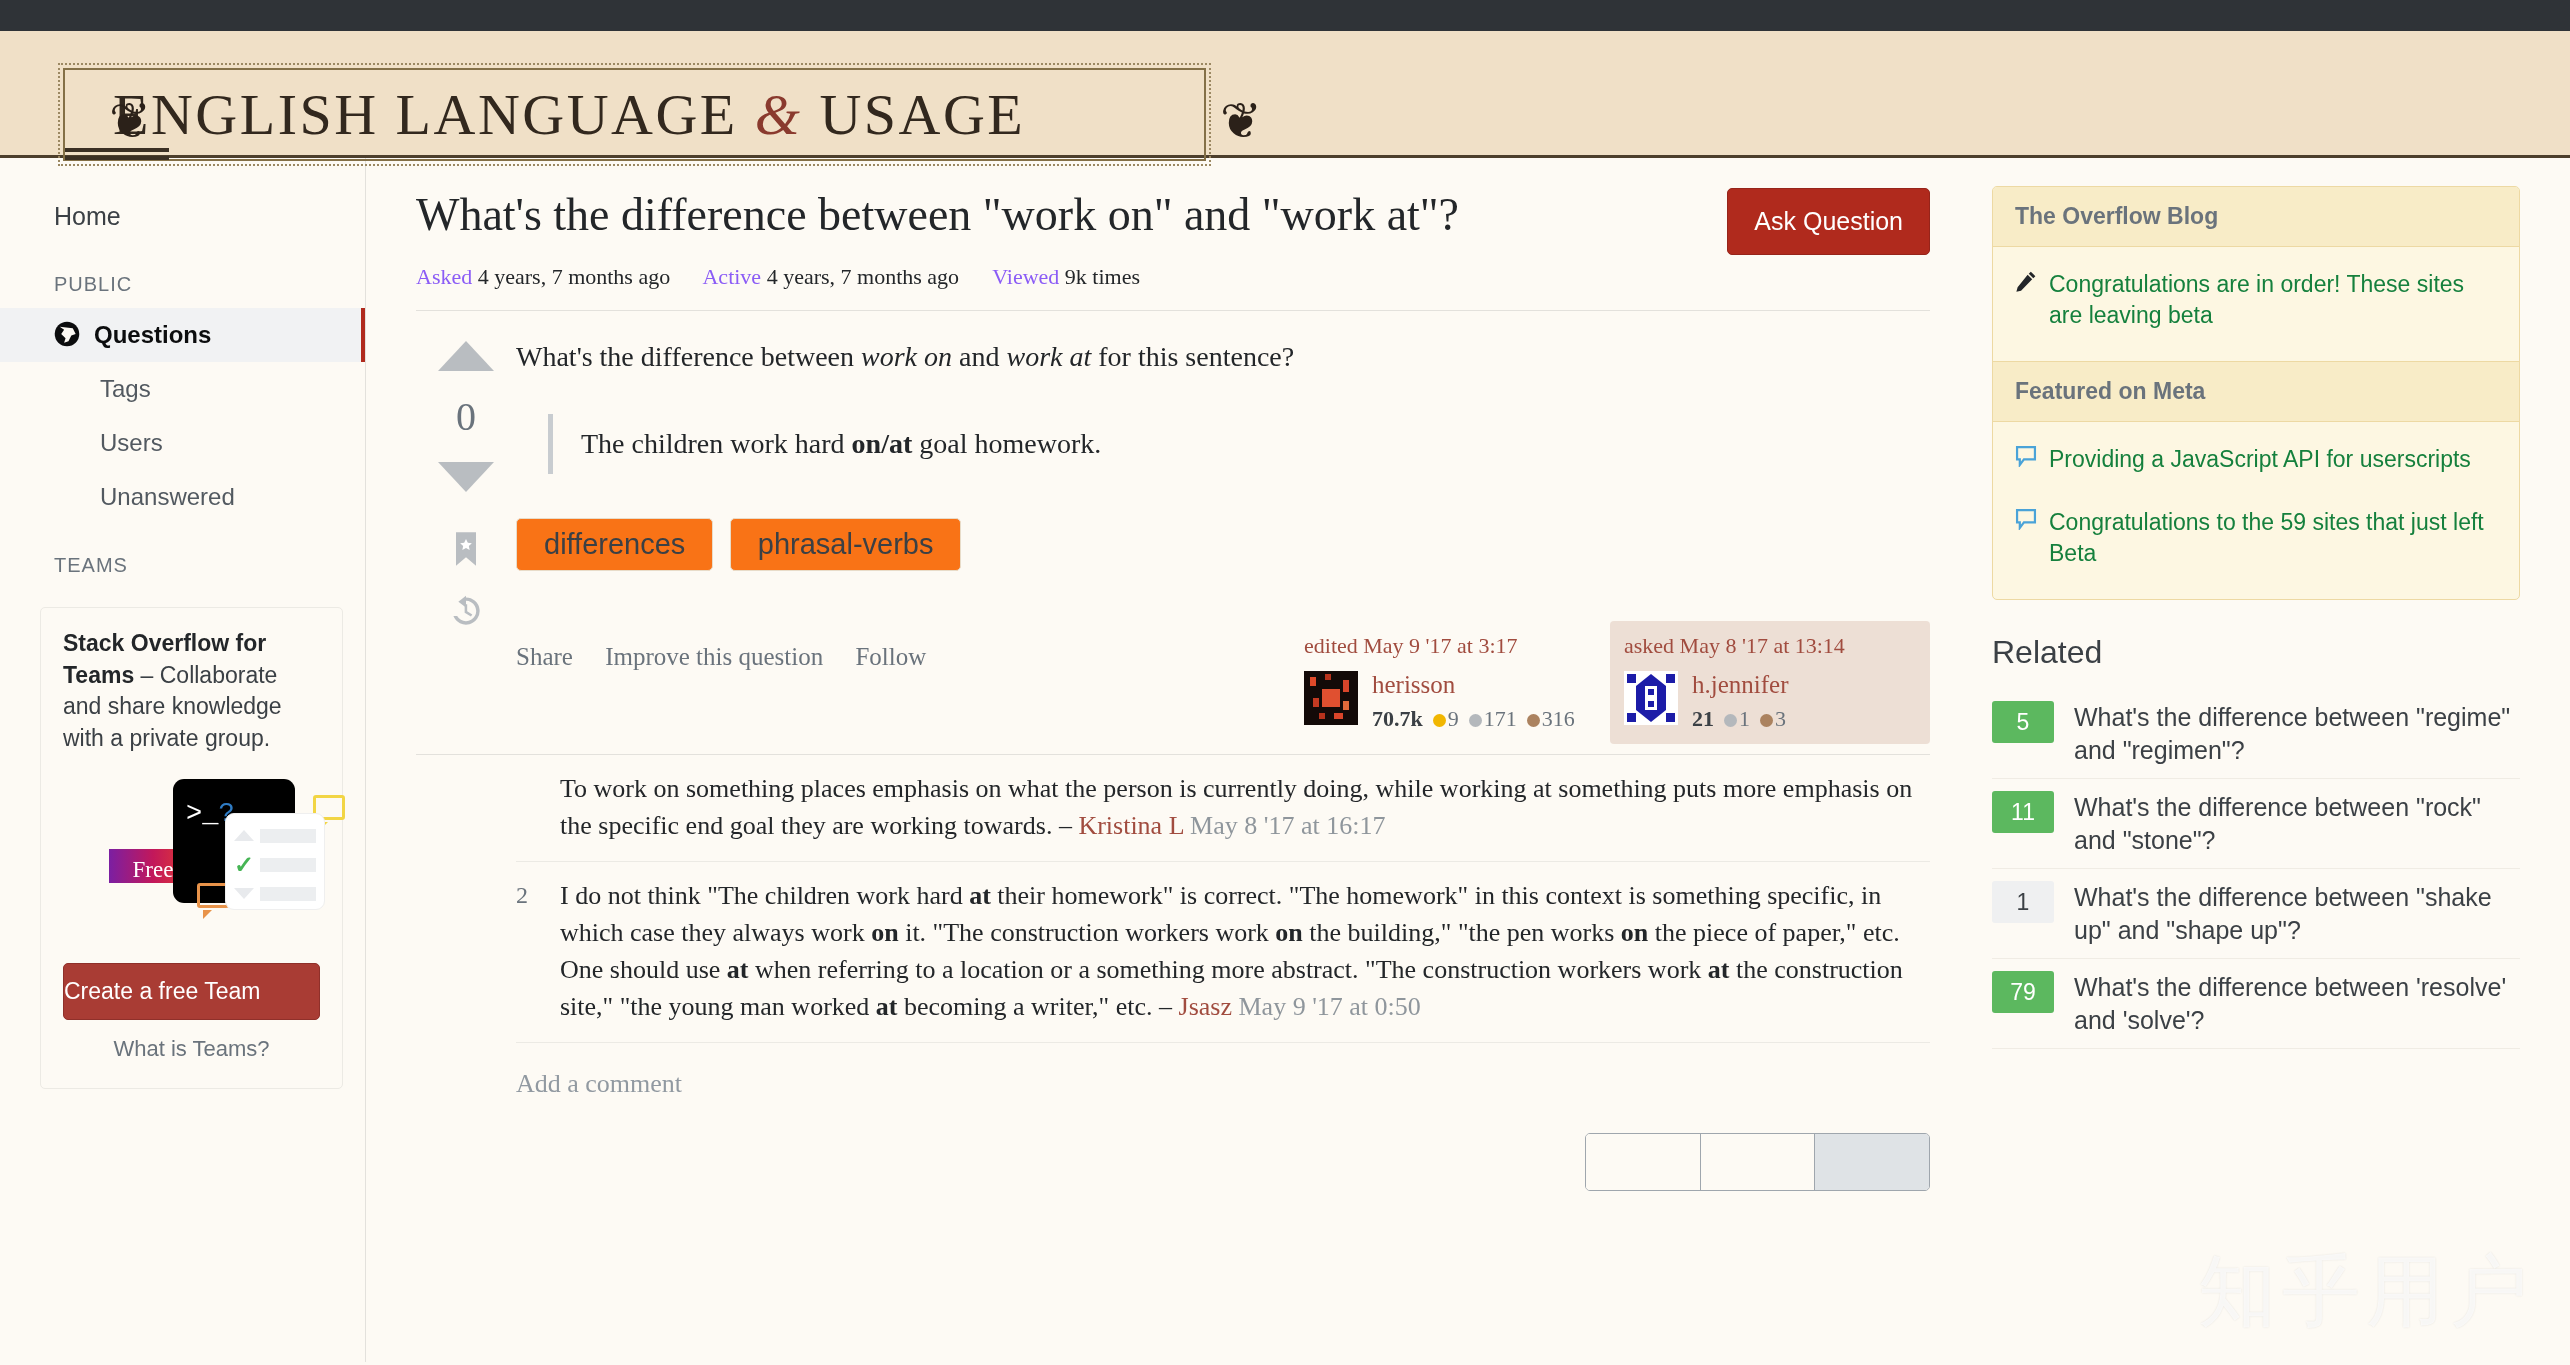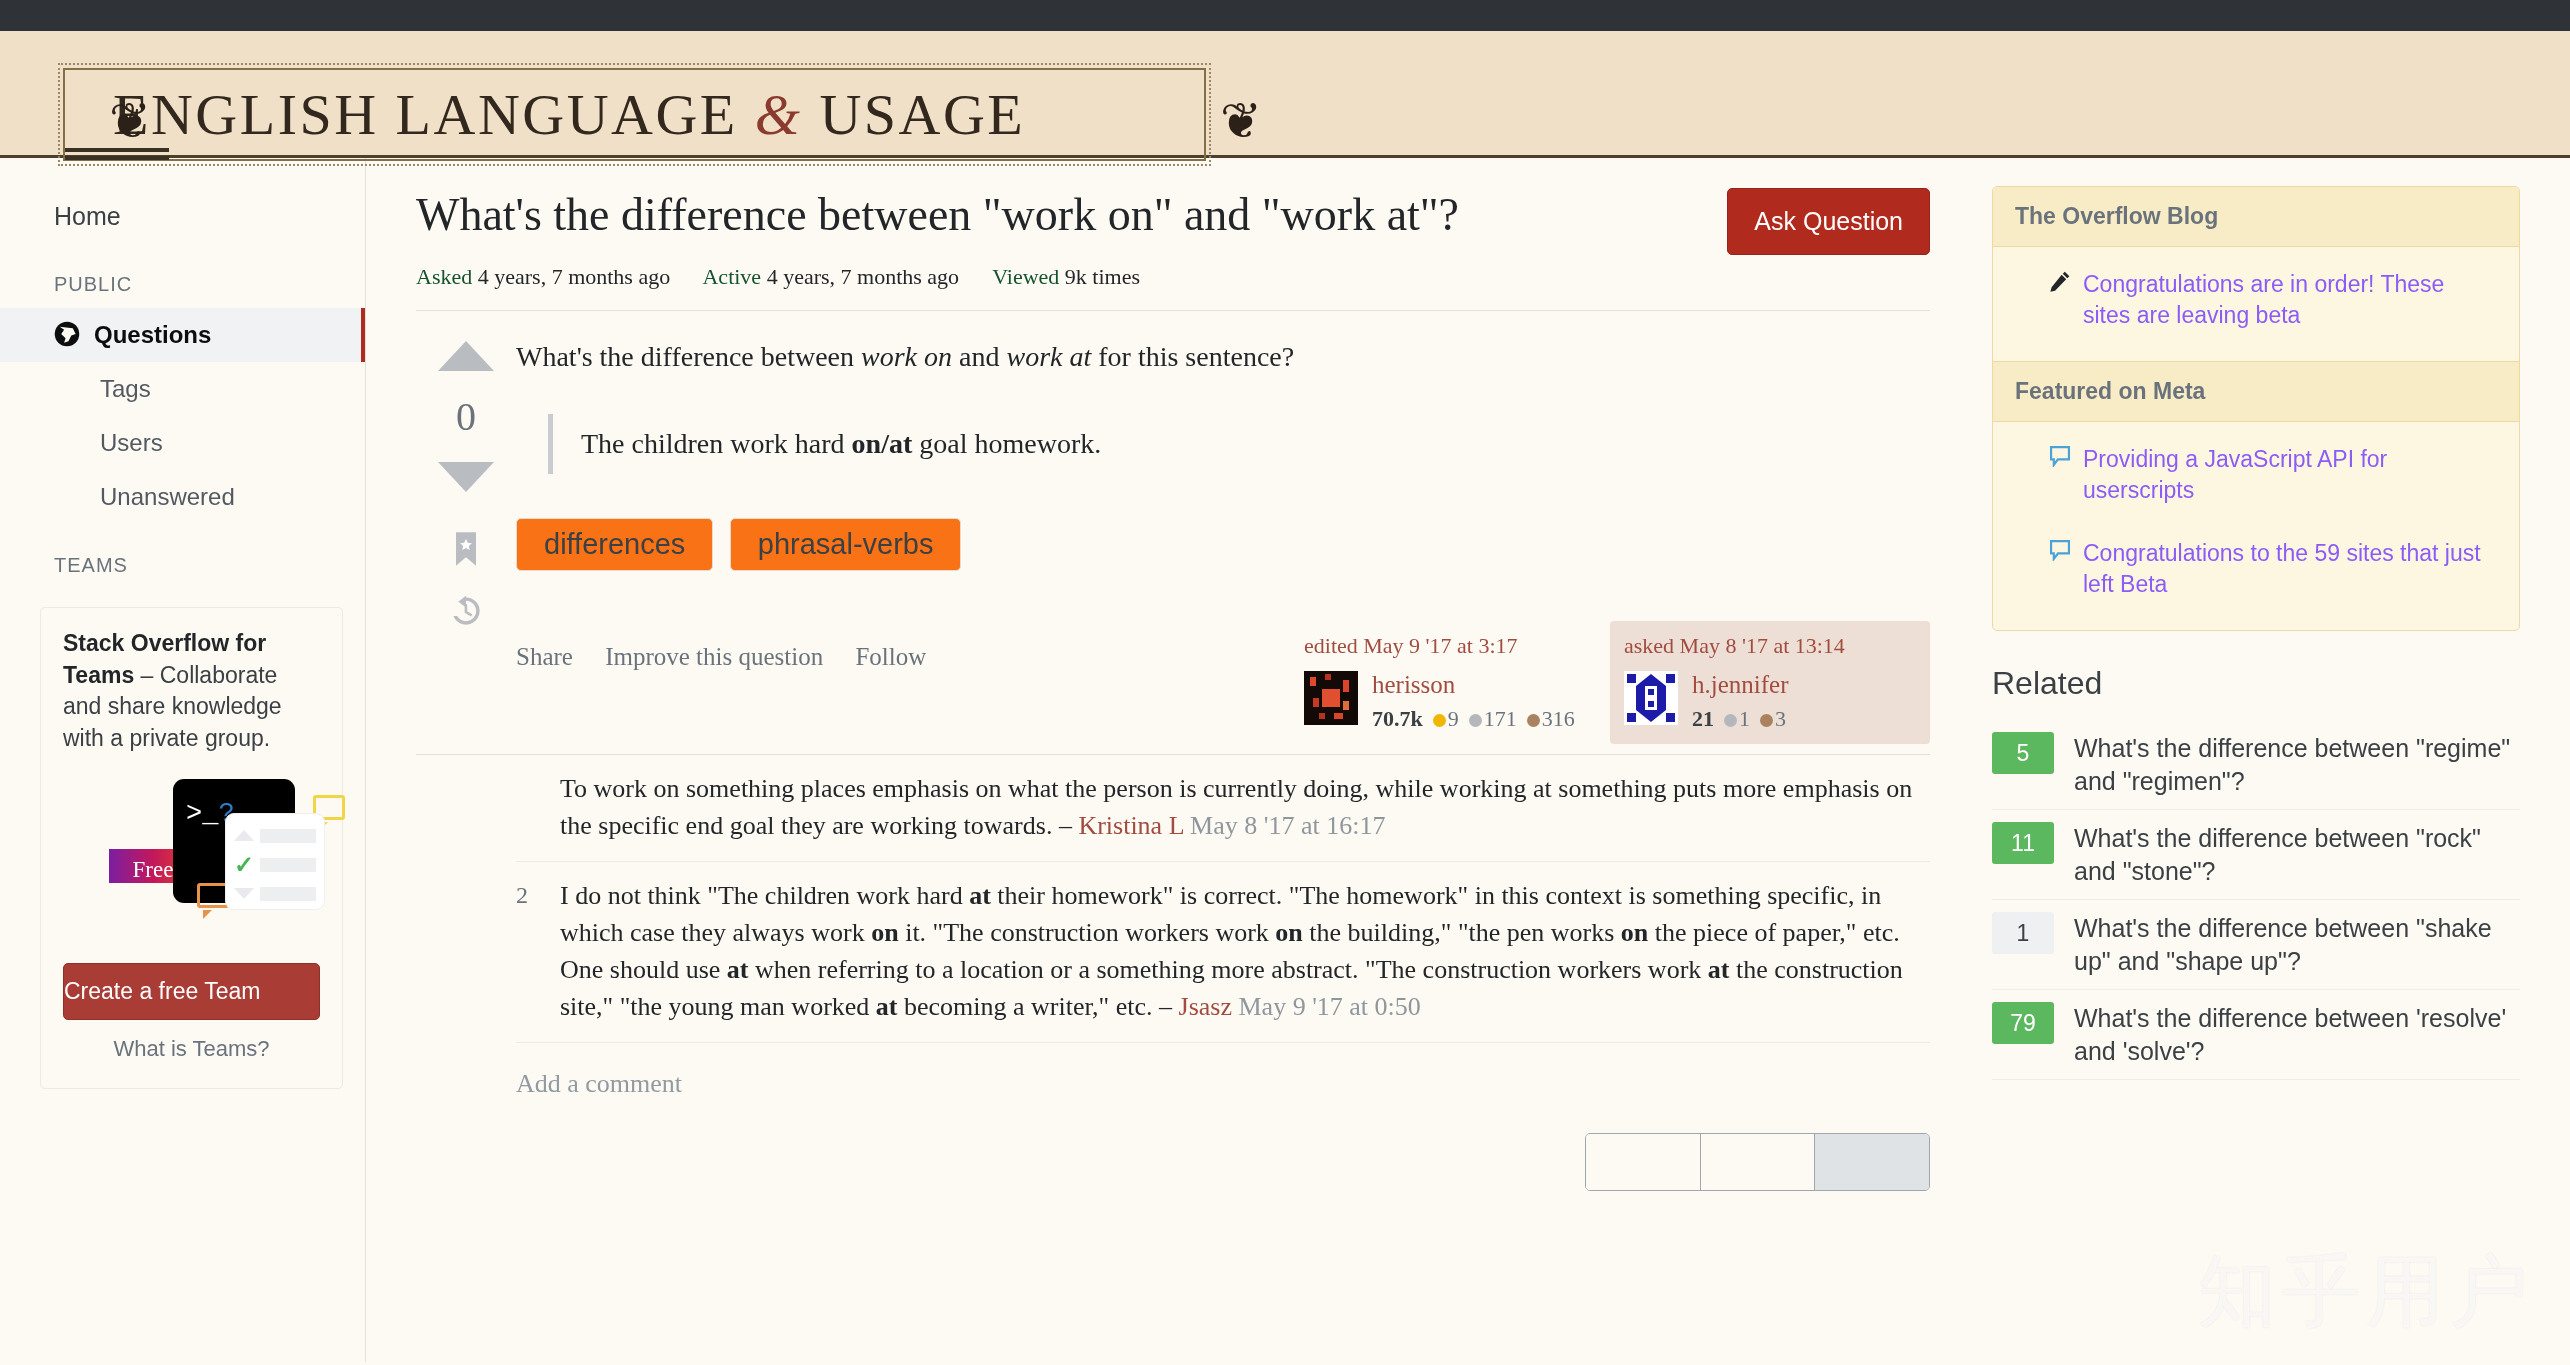--- a/index.html
+++ b/index.html
@@ -212,21 +212,21 @@
     margin: 0;
     line-height: 1.18;
     max-width: 1420px;
   }
   .qmeta {
     margin-top: 22px;
     font-family: "Liberation Serif", serif;
     font-size: 22px;
     color: #232629;
   }
-  .qmeta .lbl { color: #14532d; font-family: Liberation Serif, serif; }
+  .qmeta .lbl { color: #8b5cf6; font-family: Liberation Serif, serif; }
   .qmeta .grp { margin-right: 28px; }
   .ask-btn {
     background:#b02a1d;
     color:#fff;
     font-size: 25px;
     padding: 18px 26px;
     border-radius: 5px;
     white-space: nowrap;
     border: 1px solid #96241a;
   }
@@ -410,23 +410,22 @@
     padding: 16px 22px;
     font-size: 23px;
     font-weight:bold;
     color:#6a737c;
   }
   .blog-h.second { border-top:1px solid #edd9a3; }
   .blog-item {
     display:flex;
     padding: 16px 22px;
     font-size: 23px;
-    color:#8b5cf6;
+    color:#15803d;
     line-height:1.35;
-    margin-left:34px;
   }
   .blog-item .ic { flex:0 0 34px; }
   .blog-item .tx { flex:1 1 auto; }
   .blog-items { padding: 6px 0 14px 0; }
 
   .related-h {
     font-size: 32px;
     color:#3b4045;
     margin: 34px 0 18px 0;
   }

